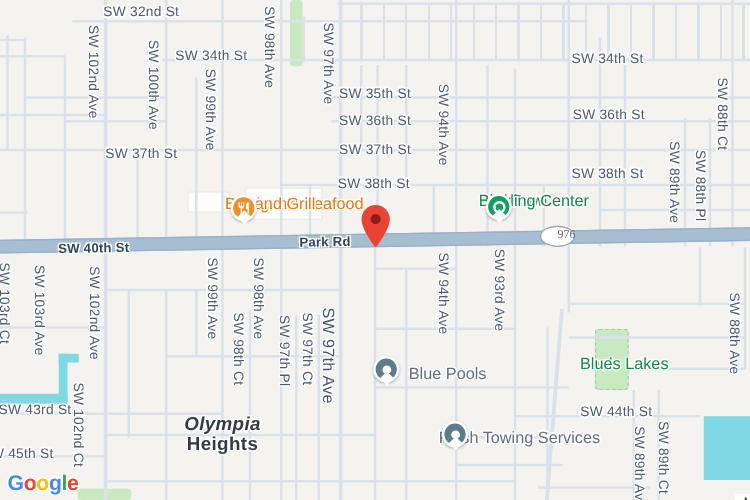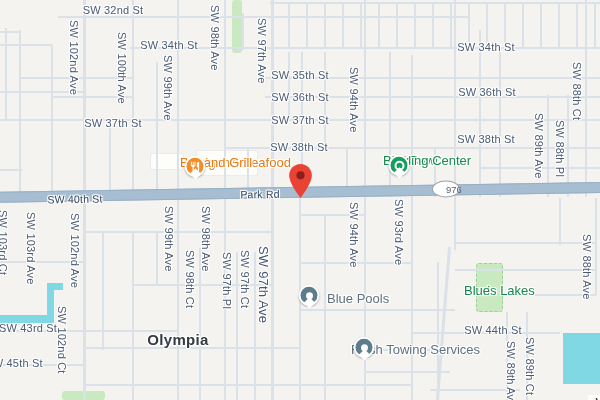--- a/index.html
+++ b/index.html
@@ -26,21 +26,21 @@
     background:#a6bdd2;
     border-top:1px solid #97b0c6; border-bottom:1px solid #97b0c6;
     transform:rotate(-0.95deg); transform-origin:0 50%;
   }
   
   .halo{text-shadow:-1px -1px 0 #fff,1px -1px 0 #fff,-1px 1px 0 #fff,1px 1px 0 #fff,0 0 3px #fff;}
   .street-h{
     font-size:11px; color:#4a5b73; letter-spacing:.2px; white-space:nowrap;
     transform:translate(-50%,-50%);
   }
-  .street-h.road-name{color:#32445c; transform:translate(-50%,-50%) rotate(-1deg); font-weight:400; font-size:10.5px;}
+  .street-h.road-name{color:#32445c; transform:translate(-50%,-50%) rotate(-1deg); font-weight:700; font-size:10.5px;}
   .street-v{
     font-size:11px; color:#4a5b73; letter-spacing:.2px; white-space:nowrap;
     writing-mode:vertical-rl; transform:translateX(-50%);
   }
   .street-v.big{font-size:13px; color:#44556d;}
   .poi-label{white-space:nowrap; font-size:13px; line-height:13px;}
   .poi-label div{position:static; margin-bottom:1px;}
   .poi-label.a-right{transform:translateX(-100%); text-align:right;}
   .poi-label.a-center{transform:translateX(-50%); text-align:center;}
   .poi-orange{color:#e8780f;}
@@ -246,26 +246,28 @@
         <div>Flash Towing Services</div>
       </div>
       <div class="poi-icon generic" style="left: 364px; top: 349px;">
         <div class="dot"></div>
       </div>
       <div class="poi-label halo poi-green a-center" style="left: 464px; top: 284px;">
         <div>Pools Lakes</div>
         <div>Blue</div>
       </div>
     </div>
-  <div id="shield" style="left: 446px; top: 189px;">
+  <div id="shield" style="left: 446px; top: 189px; font-family: Liberation Serif, serif;">
     <span>976</span>
   </div>
   <svg id="pin" width="23" height="34" viewBox="0 0 24 36" xmlns="http://www.w3.org/2000/svg" style="left: 288.5px; top: 164px;">
     <path d="M12 0C5.37 0 0 5.37 0 12c0 9 12 24 12 24s12-15 12-24C24 5.37 18.63 0 12 0z" fill="#e94335"></path>
     <circle cx="12" cy="12" r="4.3" fill="#8c2017"></circle>
   </svg>
   <div id="neighborhood" class="halo" style="left: 178px; top: 332px;">
-      <div style="position: static;">Olympia</div>
-    </div>
+      <div style="position: static; font-style: italic;">Olympia</div>
+      <div style="position: static;">Heights</div>
+    </div>
+  <div id="logo" class="halo"><span style="color: rgb(66, 133, 244);">G</span><span style="color: rgb(234, 67, 53);">o</span><span style="color: rgb(251, 188, 5);">o</span><span style="color: rgb(66, 133, 244);">g</span><span style="color: rgb(52, 168, 83);">l</span><span style="color: rgb(234, 67, 53);">e</span></div>
   <div id="attribution">
     <span>Map data ©2025 Google</span>
   </div>
 </div>
 
 </body></html>

